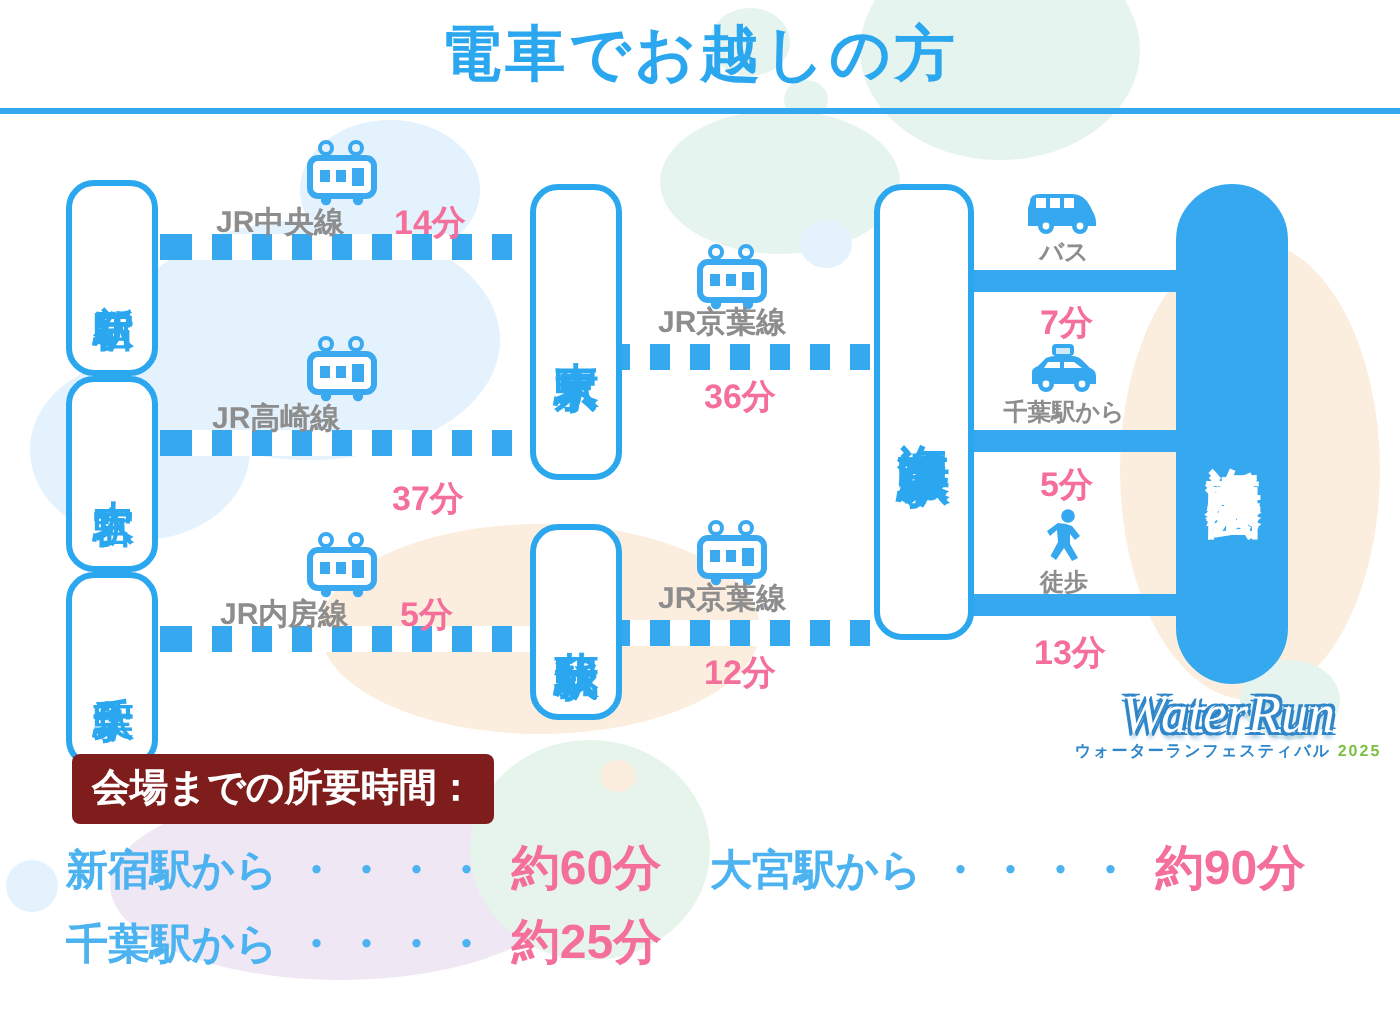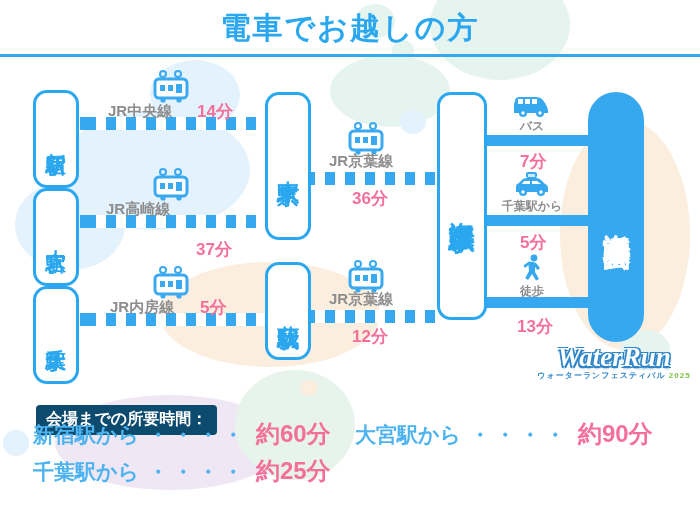--- a/index.html
+++ b/index.html
@@ -80,35 +80,35 @@
   .modelabel{
     position:absolute;z-index:5;
     font-size:12px;color:#8d8d8d;font-weight:bold;white-space:nowrap;
     text-align:center;
   }
   .icon{position:absolute;z-index:5;}
 
   
   .sumhead{
     position:absolute;
-    background:#0c4a6e;color:#fff;font-weight:bold;
-    font-size:16px;border-radius:4px;
+    background:#7f1d1d;color:#fff;font-weight:bold;
+    font-size:19px;border-radius:4px;
     padding:4px 10px 5px 10px;
-    white-space:nowrap;z-index:7;margin-top:28px;
+    white-space:nowrap;z-index:7;
   }
   .sumrow{position:absolute;z-index:7;white-space:nowrap;}
   .sum-from{font-size:21px;color:#4db3f0;font-weight:bold;}
   .sum-dots{font-size:21px;color:#4db3f0;font-weight:bold;letter-spacing:4px;padding:0 4px;}
   .sum-time{font-size:24px;color:#f4709a;font-weight:bold;}
 
   
   .logo{position:absolute;z-index:8;text-align:center;}
   .logo-main{
     font-family:"Liberation Serif","DejaVu Serif",serif;
-    font-style:italic;font-weight:bold;font-size:27px;
+    font-style:italic;font-weight:normal;font-size:27px;
     color:#ffffff;
     letter-spacing:0px;
     line-height:30px;
     text-shadow:
       -1.5px -1.5px 0 #2f86c9, 1.5px -1.5px 0 #2f86c9,
       -1.5px  1.5px 0 #2f86c9, 1.5px  1.5px 0 #2f86c9,
       0 3px 2px rgba(45,120,180,.45);
   }
   .logo-sub{
     font-size:8px;font-weight:bold;color:#2f86c9;letter-spacing:1px;

